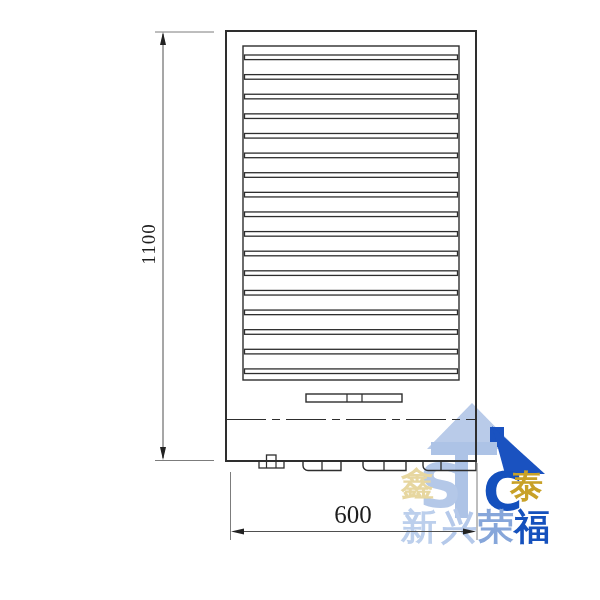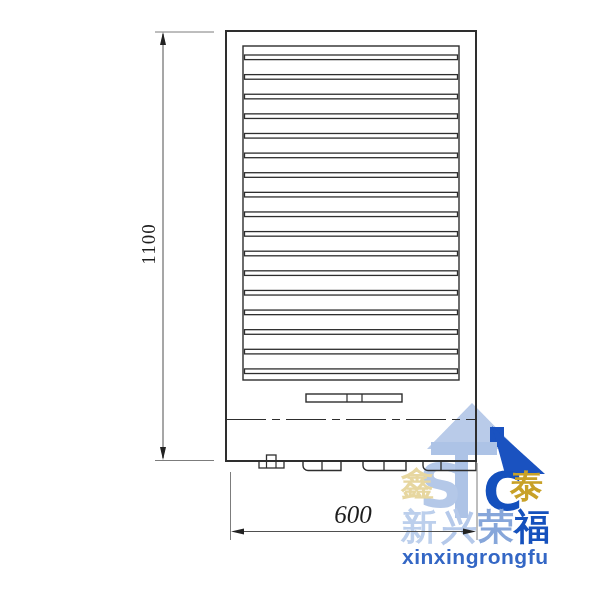--- a/index.html
+++ b/index.html
@@ -21,21 +21,21 @@
   svg.drawing{position:absolute;left:0;top:0;z-index:2;}
   .obj{stroke:#2e2e2e;fill:none;}
   .slat{stroke:#2e2e2e;stroke-width:1.3;fill:#ffffff;}
   .dim{stroke:#4f4f4f;stroke-width:1;fill:none;}
   .ext{stroke:#7c7c7c;stroke-width:1;fill:none;}
   .arrow{fill:#222;stroke:none;}
   .dim-label{position:absolute;z-index:3;color:#1d1d1d;
              font-family:"Liberation Serif",serif;text-align:center;}
   .label-1100{left:122px;top:234px;width:52px;height:20px;font-size:19px;
               transform:rotate(-90deg);letter-spacing:1px;}
-  .label-600{left:331px;top:501px;width:44px;height:26px;font-size:25px;font-style:italic;}
+  .label-600{left:331px;top:501px;width:44px;height:26px;font-size:25px;}
 </style>
 </head>
 <body>
 
 <div class="canvas">
 
   <div class="watermark">
     <svg width="600" height="600">
 
       <polygon points="472,403 427,449 517,449" fill="#b9cbe9"></polygon>
@@ -48,21 +48,20 @@
 
       <text x="419" y="507" font-family="DejaVu Sans, sans-serif" font-weight="bold" font-size="60" fill="#b4c8e8">S</text>
       <text x="483" y="510" font-family="DejaVu Sans, sans-serif" font-weight="bold" font-size="54" fill="#1450bd">C</text>
     </svg>
     <div class="wm-abs wm-char-left">鑫</div>
     <div class="wm-abs wm-char-right">泰</div>
     <div class="wm-abs wm-brand wm-b0">新</div>
     <div class="wm-abs wm-brand wm-b1">兴</div>
     <div class="wm-abs wm-brand wm-b2">荣</div>
     <div class="wm-abs wm-brand wm-b3">福</div>
-    <div class="wm-abs wm-latin">xinxingrongfu</div>
   </div>
 
   <svg class="drawing" width="600" height="600">
 
     <rect class="obj" x="226" y="31" width="250" height="430" stroke-width="2"></rect>
 
     <rect class="obj" x="243" y="46" width="216" height="334" stroke-width="1.4"></rect>
 
     <g id="slats-group">
         <rect x="244.5" y="55.00" width="213" height="4.6" class="slat"></rect>

